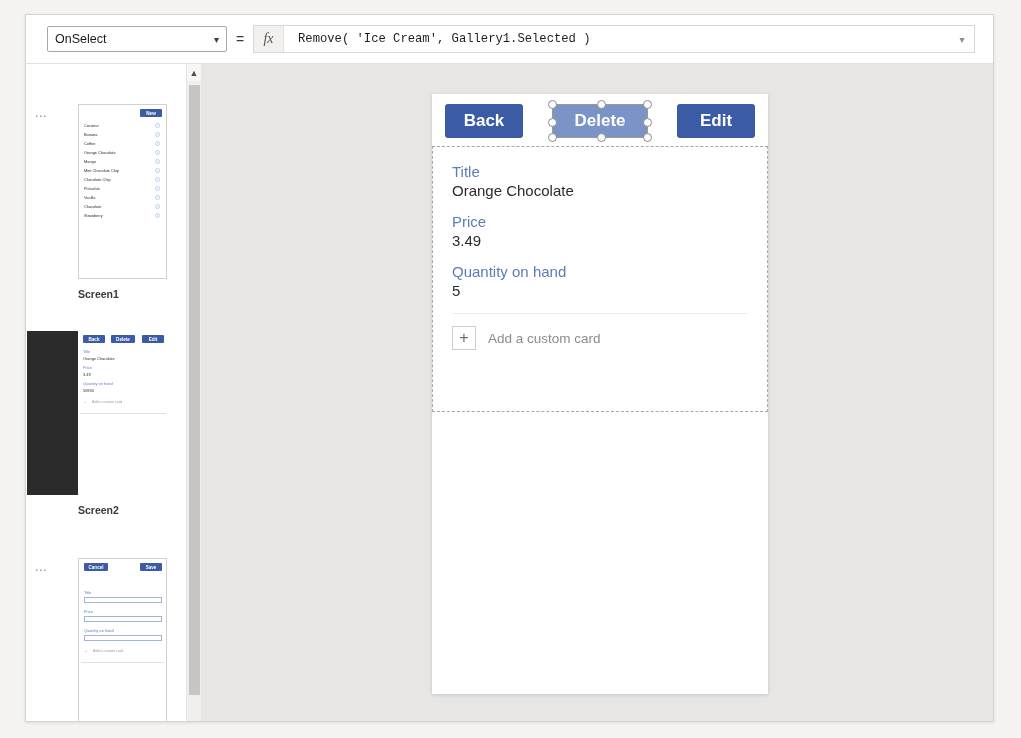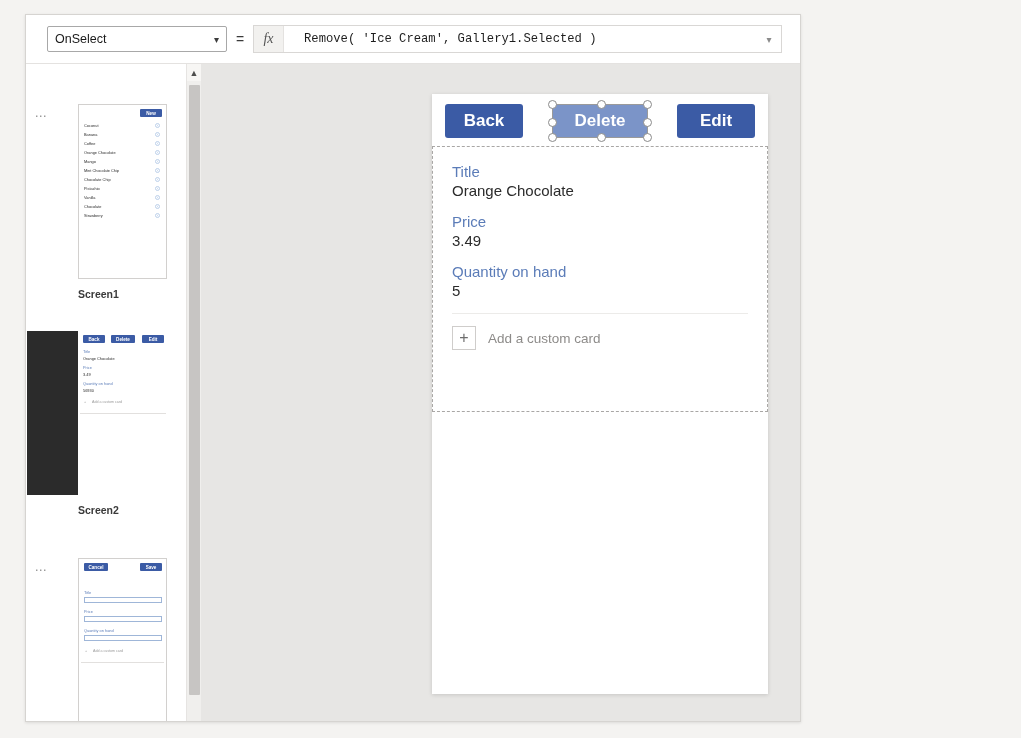--- a/index.html
+++ b/index.html
@@ -5,21 +5,21 @@
   * { box-sizing: border-box; margin: 0; padding: 0; }
   html, body {
     width: 1021px; height: 738px;
     background: #f4f3f1;
     font-family: "Liberation Sans", sans-serif;
     overflow: hidden;
   }
   #app {
     position: absolute;
     left: 25px; top: 14px;
-    width: 776px; height: 708px;
+    width: 969px; height: 708px;
     background: #ffffff;
     border: 1px solid #d6d4d1;
     box-shadow: 0 1px 3px rgba(0,0,0,0.10);
   }
 
   
   .fx-bar {
     position: relative;
     height: 49px;
     background: #ffffff;
@@ -63,21 +63,21 @@
     border-right: 1px solid #e4e2e0;
     display: flex; align-items: center; justify-content: center;
     font-family: "Liberation Serif", serif;
     font-style: italic;
     font-size: 14px;
     color: #555;
   }
   .fx-text {
     flex: 1;
     display: flex; align-items: center;
-    padding-left: 20px;
+    padding-left: 14px;
     font-family: "Liberation Mono", monospace;
     font-size: 12.2px;
     color: #1d1d1d;
     white-space: nowrap;
     overflow: hidden;
   }
   .fx-expand {
     width: 24px;
     display: flex; align-items: center; justify-content: center;
     font-size: 10px; color: #8b8b8b;

